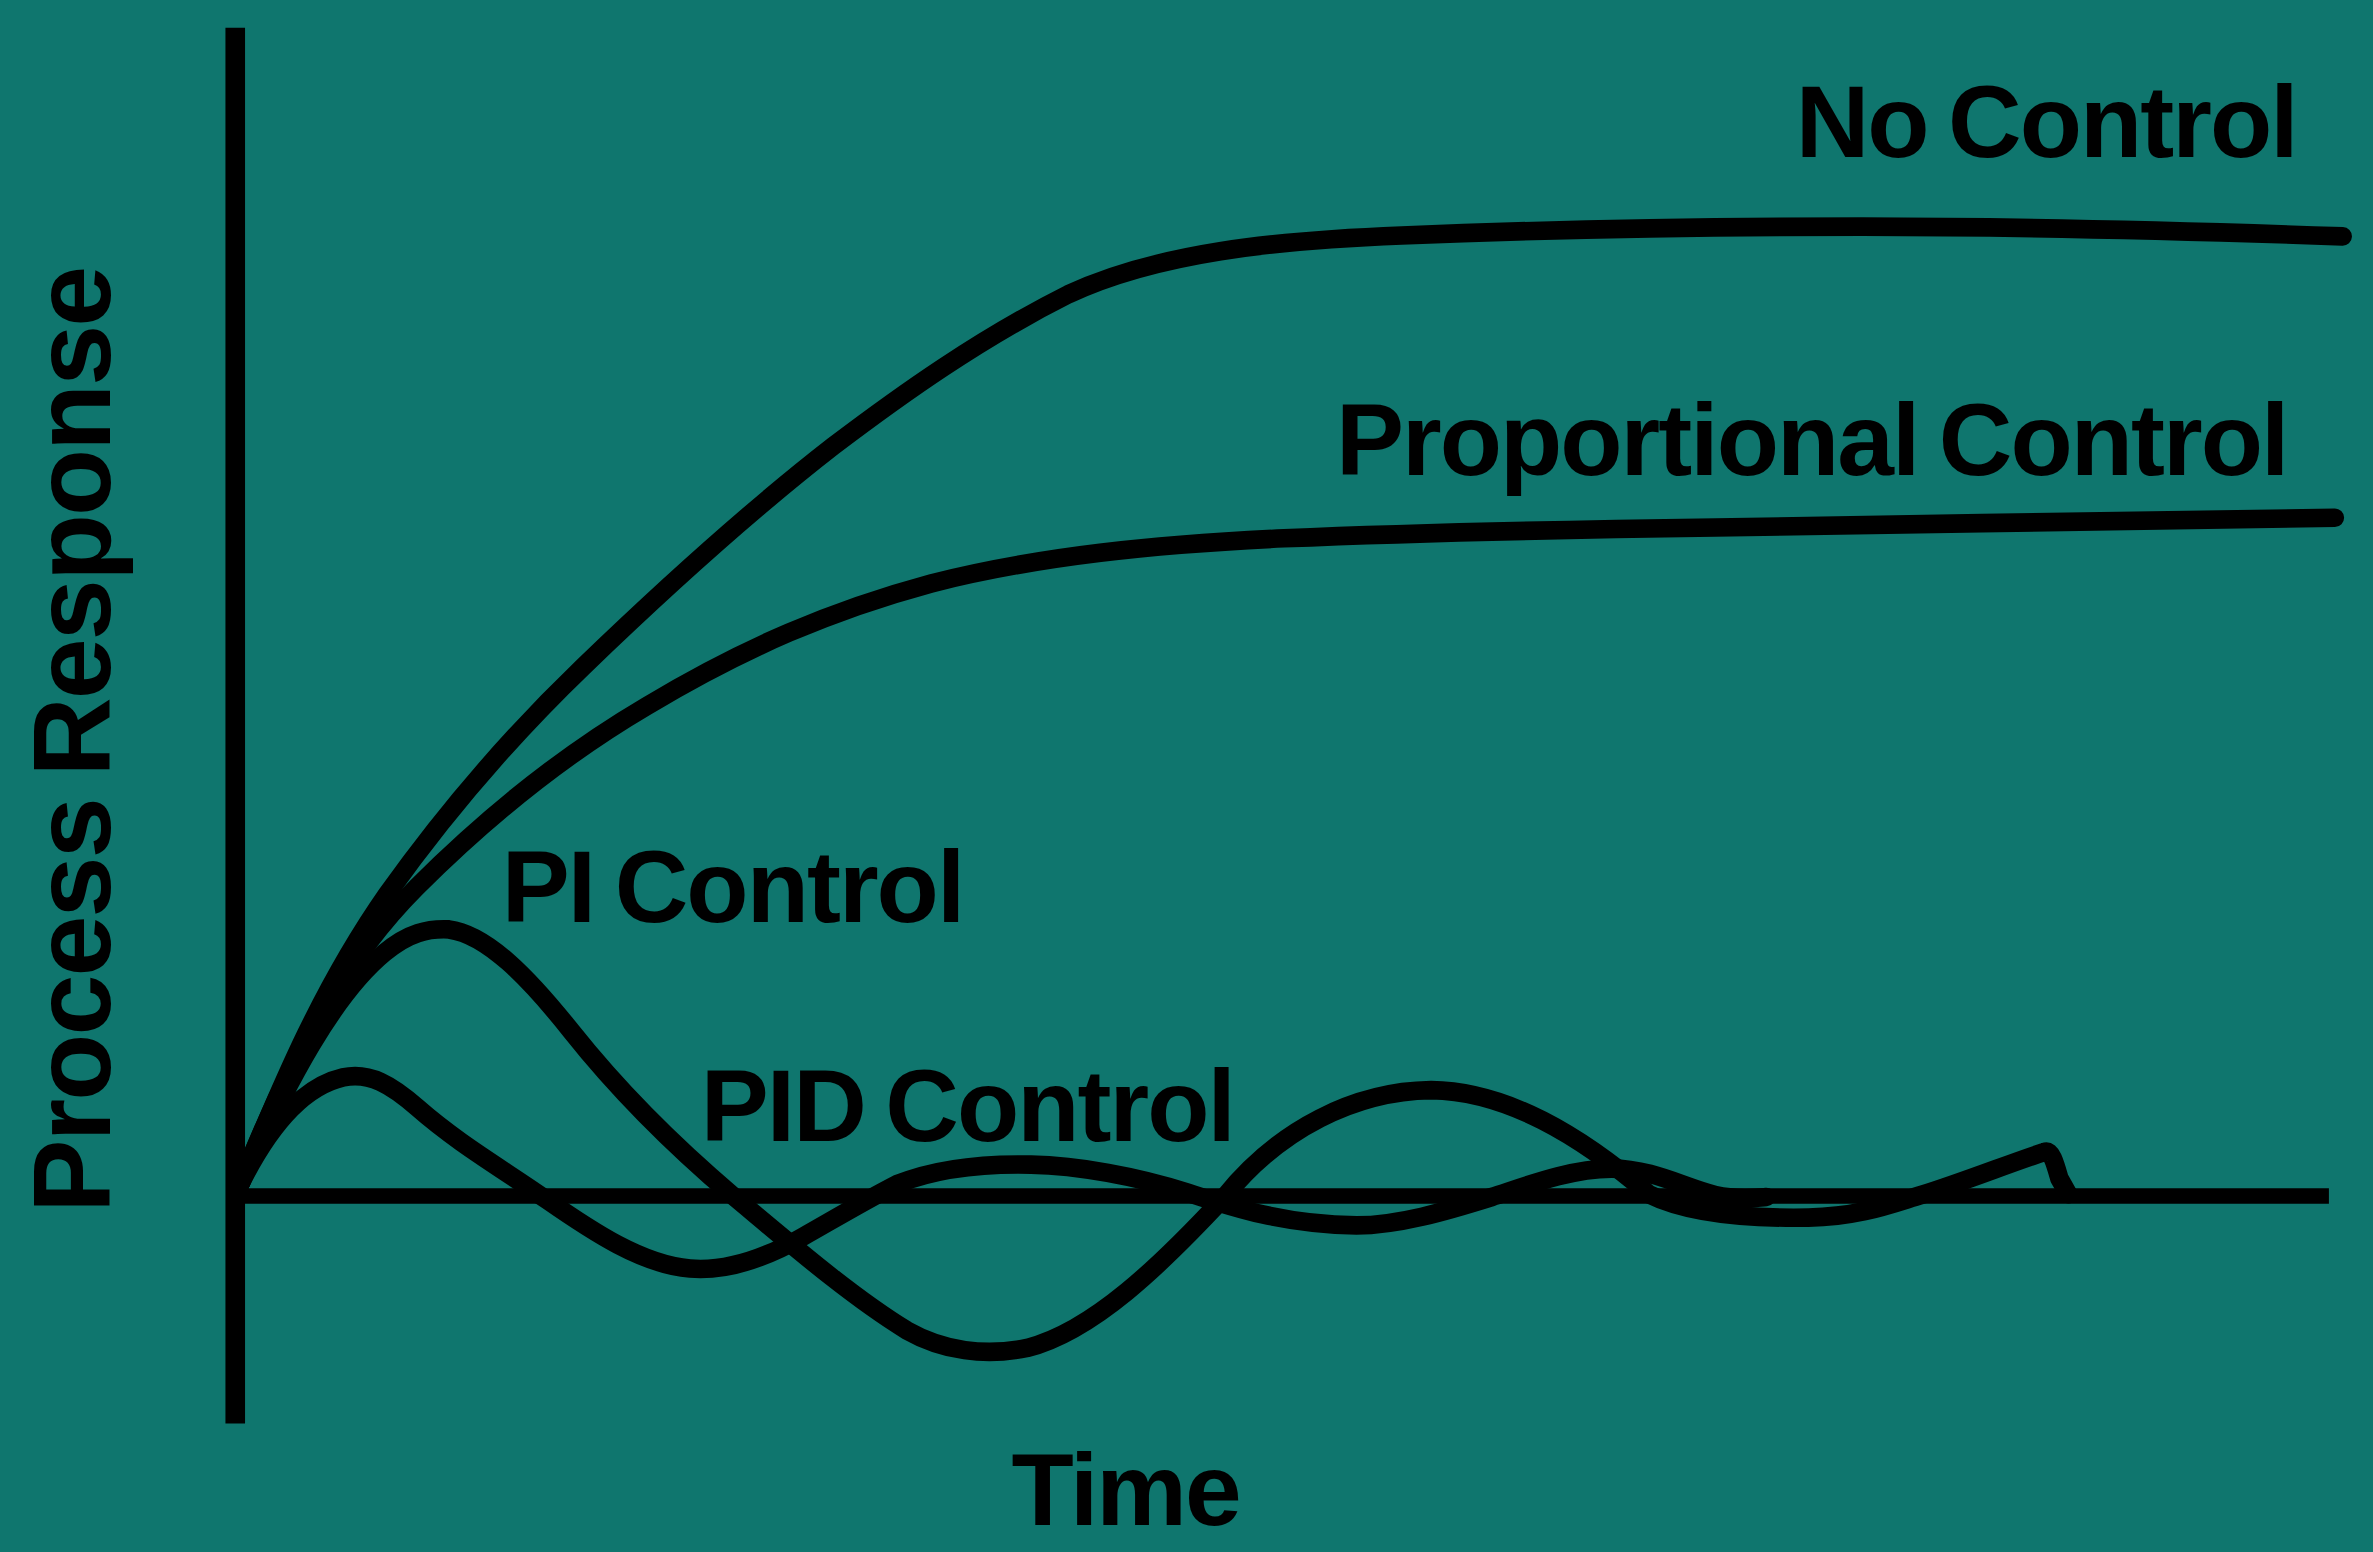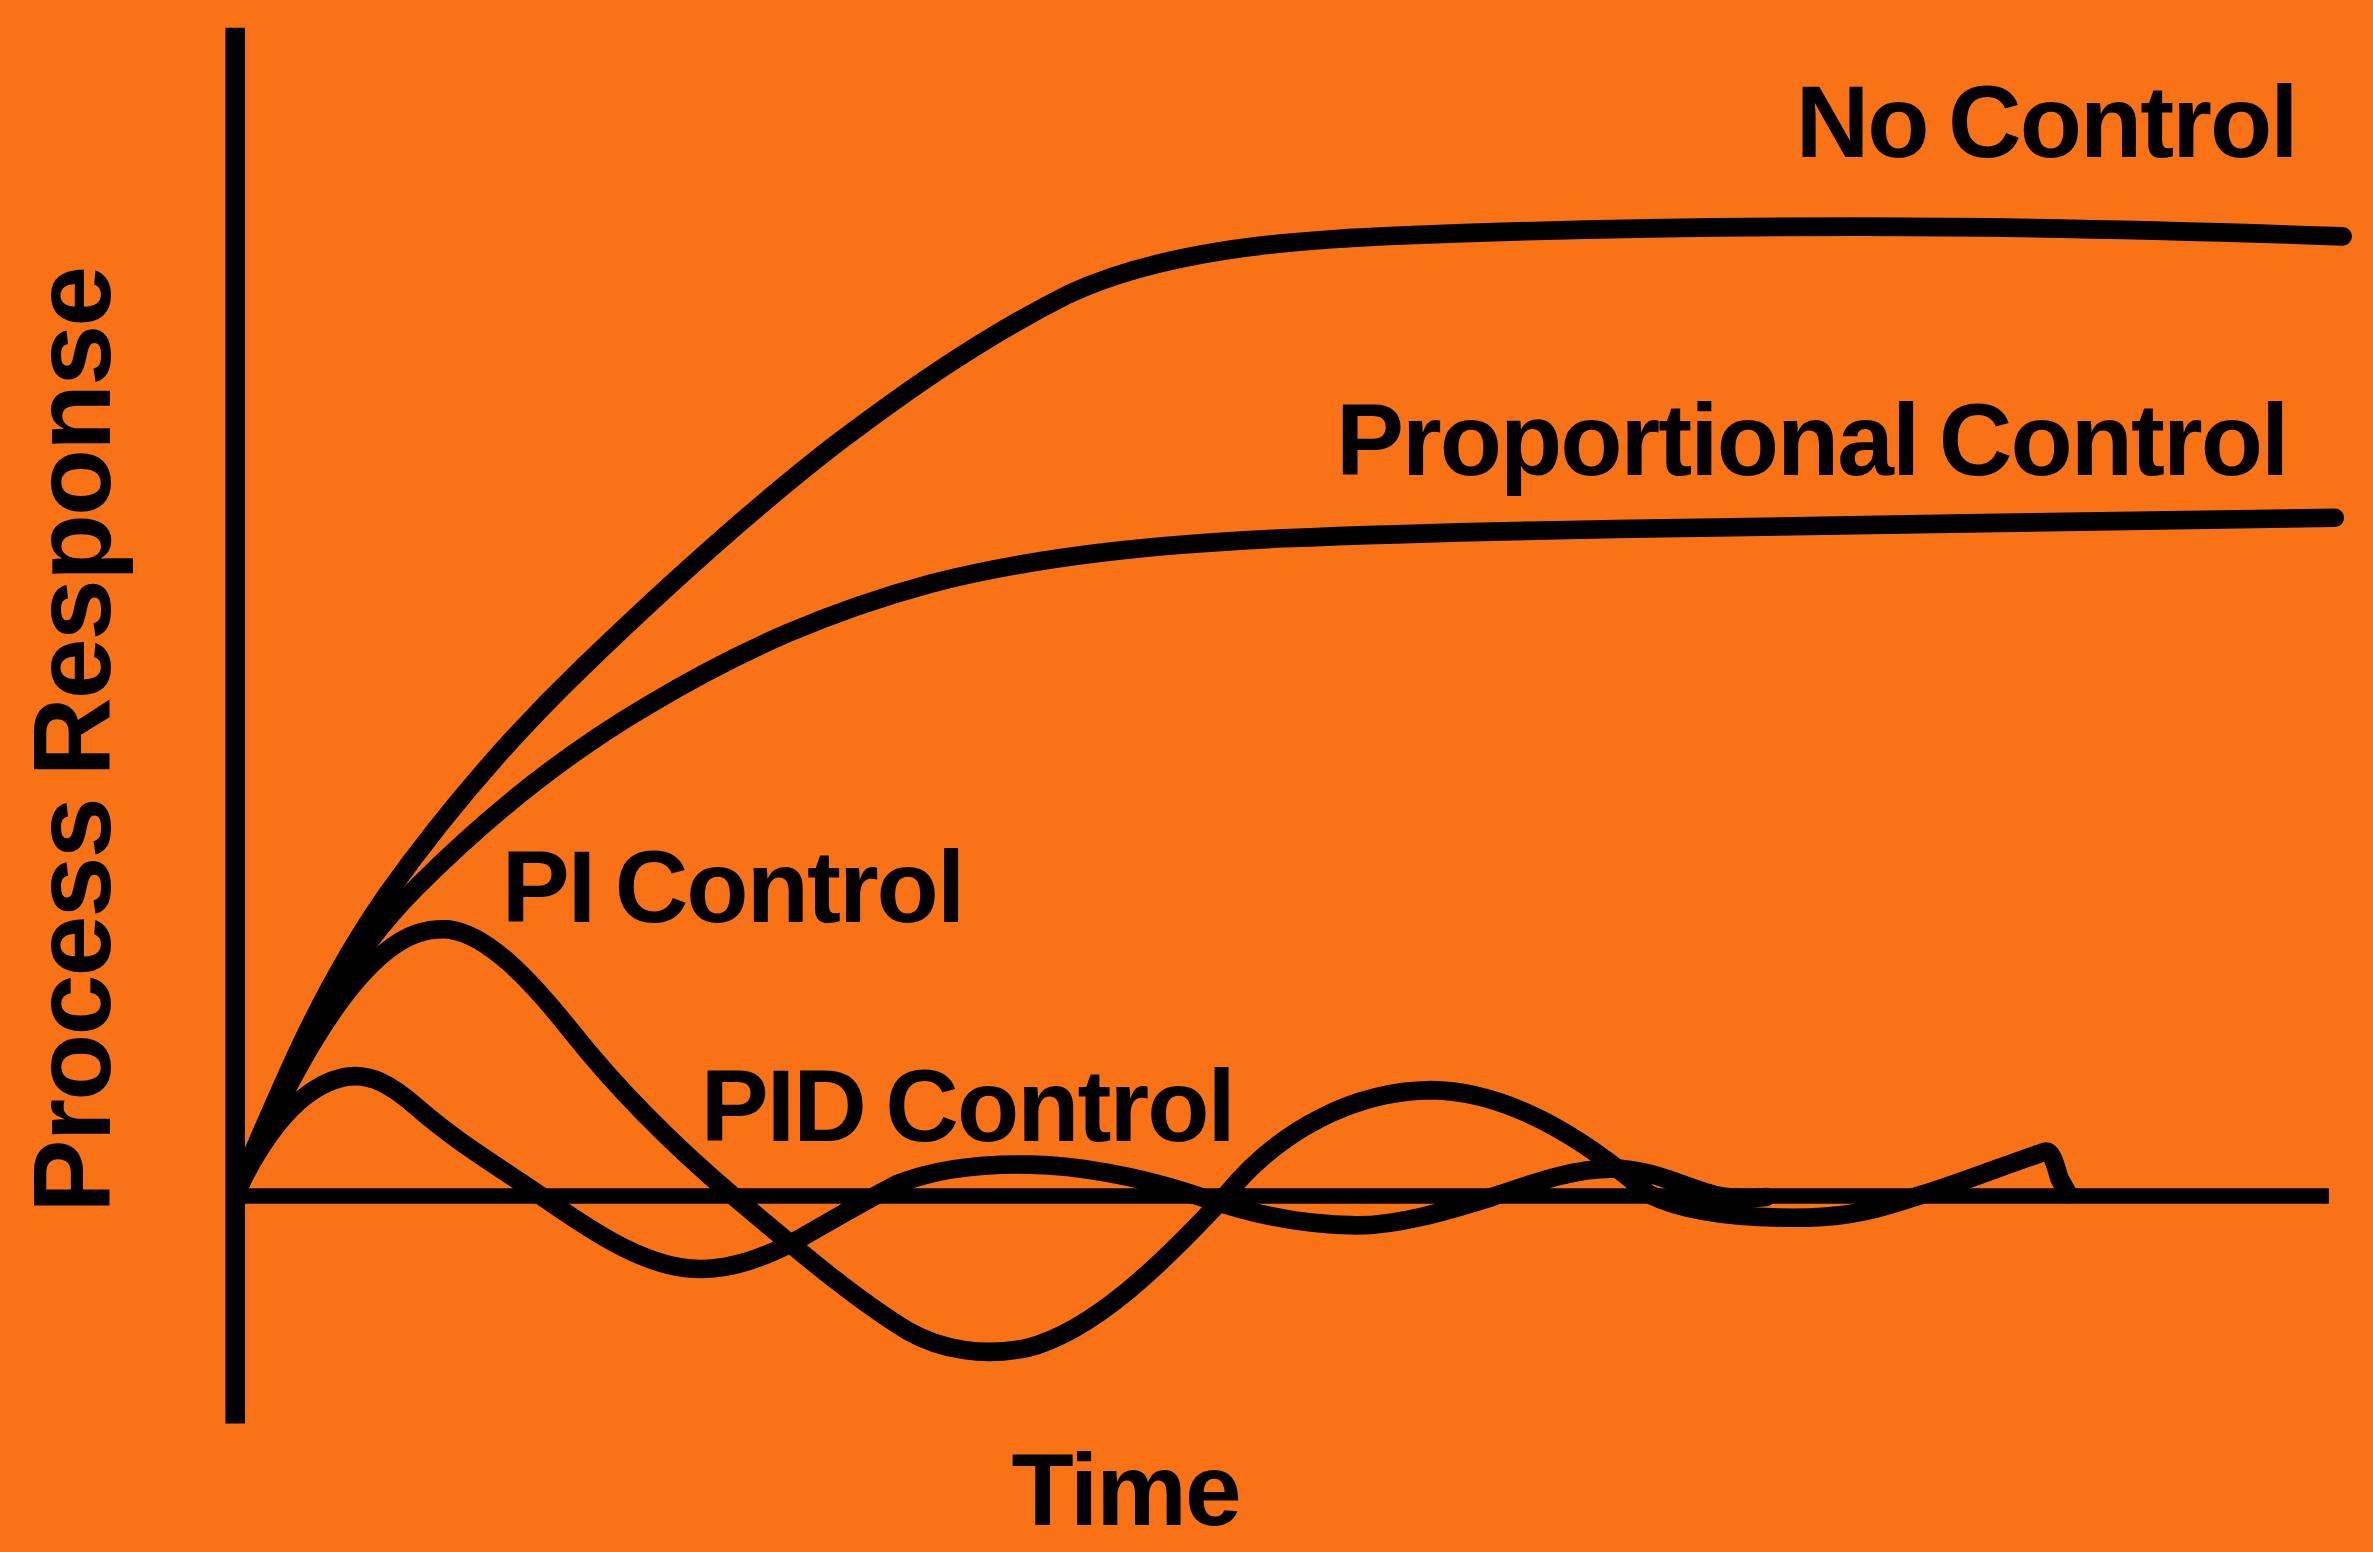--- a/index.html
+++ b/index.html
@@ -7,21 +7,21 @@
     padding:0;
     background:#ffffff;
     width:2374px;
     height:1553px;
     overflow:hidden;
   }
   .stage{
     position:relative;
     width:2374px;
     height:1553px;
-    background:#f97316;
+    background:#0f766e;
   }
   svg{display:block}
   .curve{
     fill:none;
     stroke:#000000;
     stroke-width:19;
     stroke-linecap:round;
     stroke-linejoin:round;
   }
   .axis{

